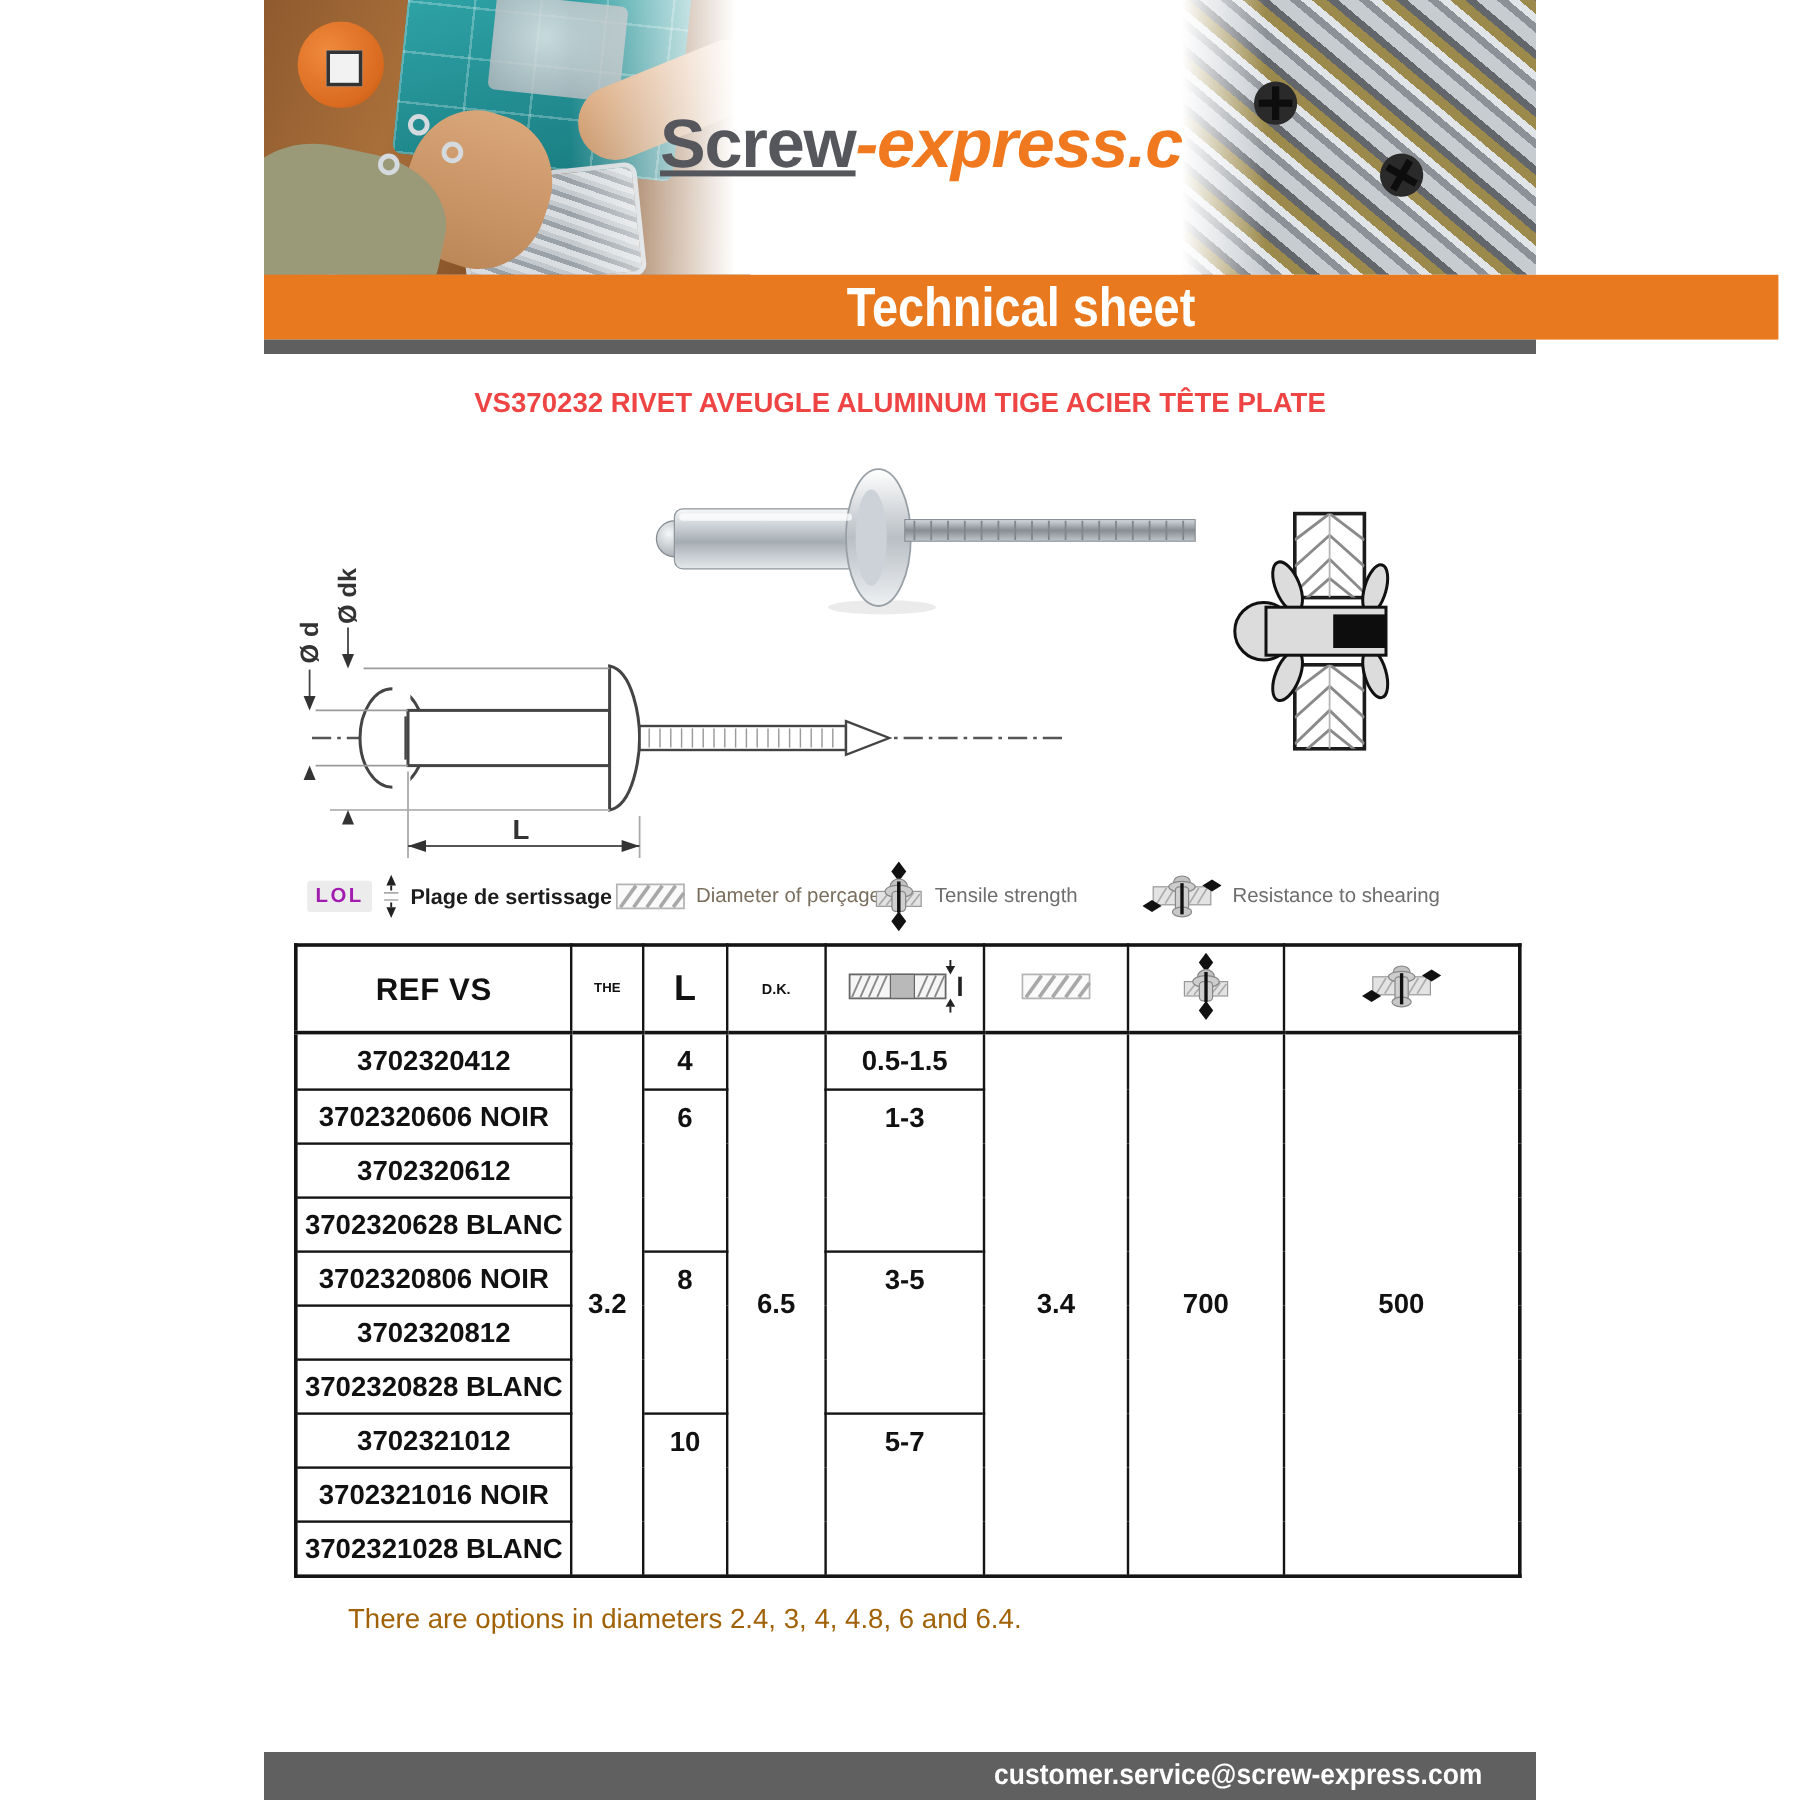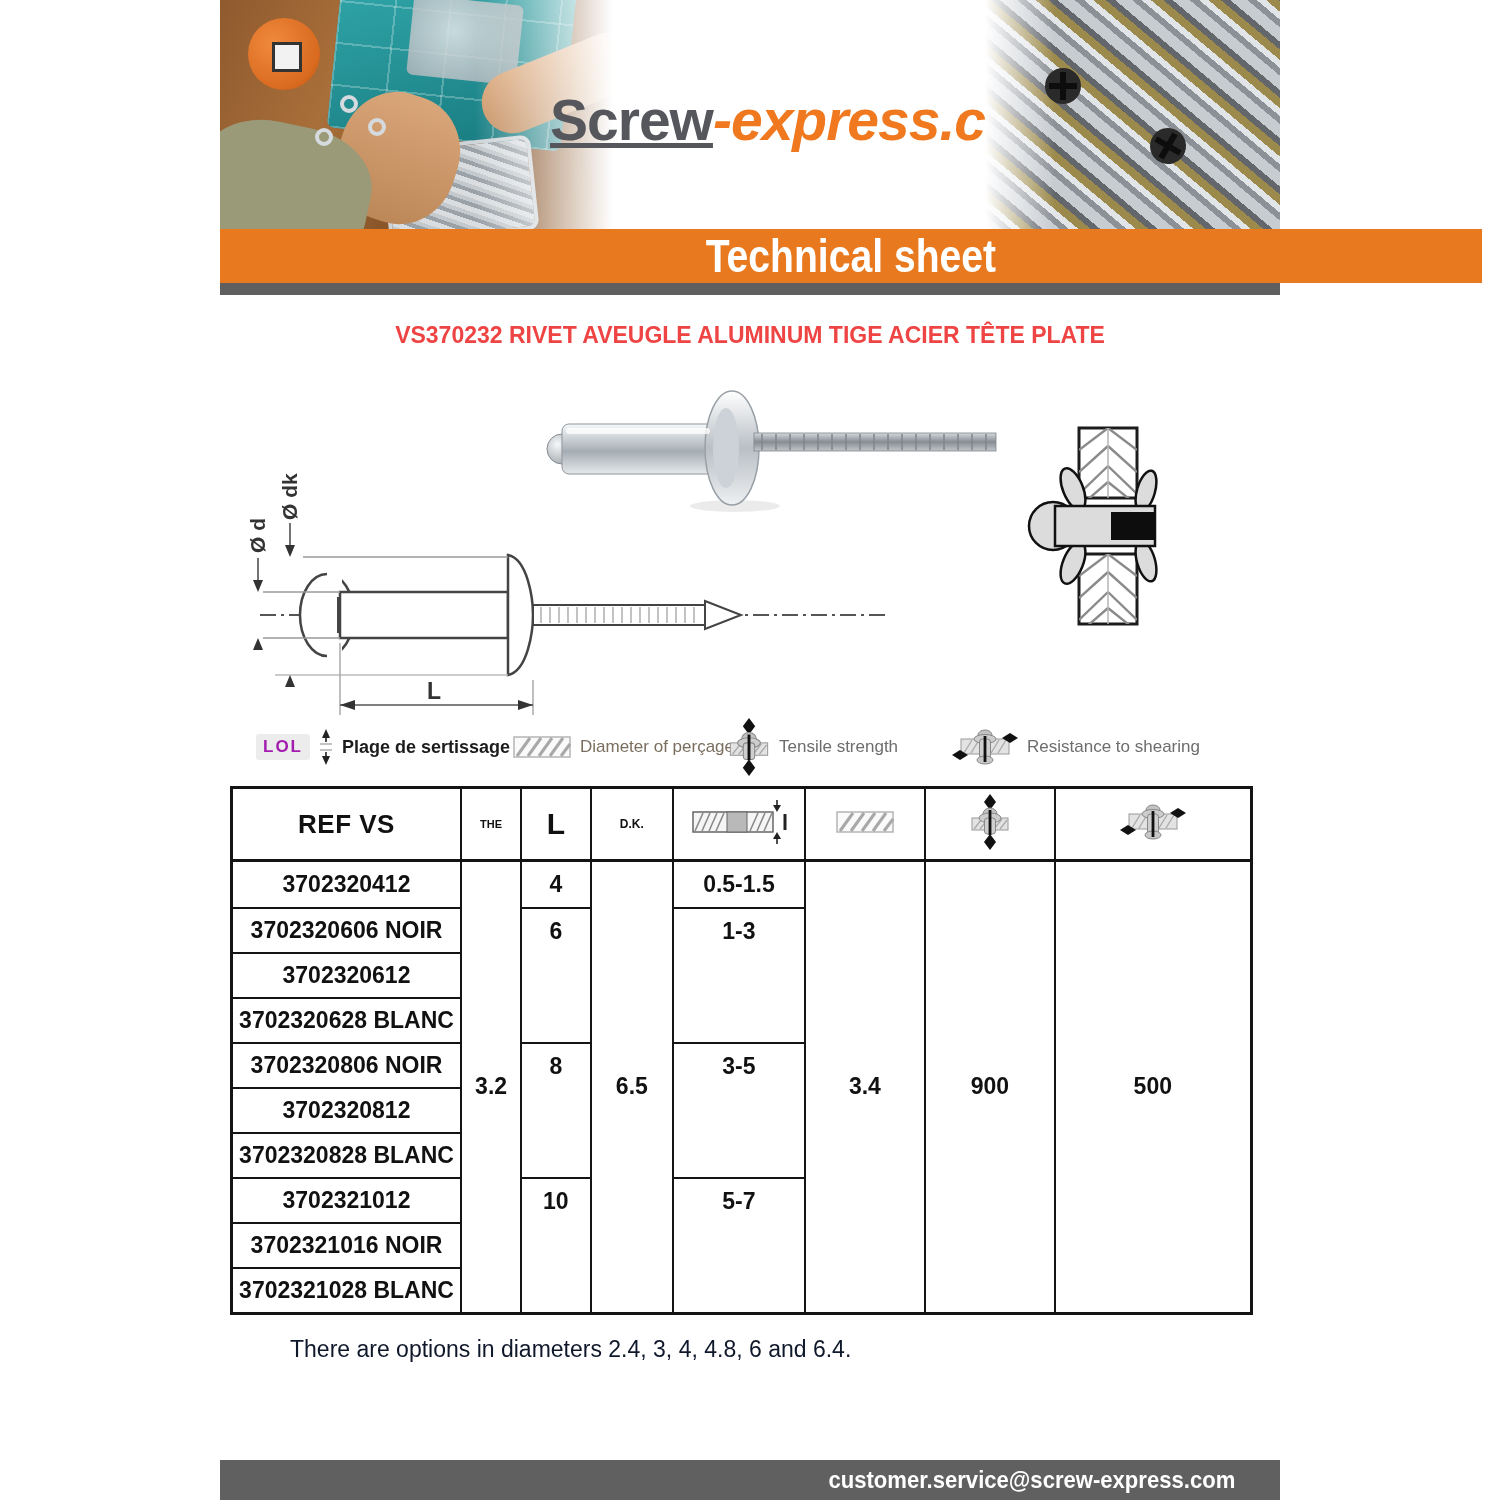--- a/index.html
+++ b/index.html
@@ -67,36 +67,36 @@
   .rivet-photo-svg { position:absolute; left:540px; top:378px; }
   .cross-svg { position:absolute; left:1015px; top:420px; }
   
   .legend-item { position:absolute; top:726px; height:42px; display:flex; align-items:center; gap:9px; }
   .legend-label { font-size:17px; color:#6d6d6d; white-space:nowrap; }
   .legend-label.strong { font-size:18px; font-weight:bold; color:#1c1c1c; }
   .legend-label.brown { color:#7a6f5e; }
   .lol-box { background:#ececec; color:#a21caf; font-size:17px; font-weight:bold; letter-spacing:2px;
     padding:3px 7px; border-radius:3px; }
   
-  table.spec { position:absolute; left:230px; top:786px; width:1023px; border-collapse:collapse;
+  table.spec { position:absolute; left:245px; top:786px; width:1023px; border-collapse:collapse;
     table-layout:fixed; border:3px solid #141414; }
   table.spec th, table.spec td { border:2px solid #141414; text-align:center; color:#111;
     font-weight:bold; overflow:hidden; }
   table.spec thead tr { height:73px; }
   table.spec thead th { border-bottom:3px solid #141414; vertical-align:middle; }
   th.h-ref { font-size:26px; letter-spacing:0.5px; }
   th.h-the { font-size:11px; }
   th.h-l { font-size:30px; }
   th.h-dk { font-size:12px; }
   table.spec tbody tr { height:45px; }
   td.ref-cell { font-size:23px; }
   td.val-top { vertical-align:top; line-height:45px; font-size:23px; padding:0; }
   td.val-mid { vertical-align:middle; font-size:23px; }
   
-  .note { position:absolute; left:290px; top:1336px; font-size:23px; color:#0f172a; }
+  .note { position:absolute; left:290px; top:1336px; font-size:23px; color:#a16207; }
   .footer { position:absolute; left:220px; top:1460px; width:1060px; height:40px; background:#606060;
     display:flex; align-items:center; justify-content:flex-end; padding-right:45px; }
   .footer-email { color:#ffffff; font-size:24px; font-weight:bold; display:inline-block;
     transform:scaleX(.92); transform-origin:right center; }
 </style>
 </head>
 <body>
 
 <div class="sheet">
 
@@ -444,21 +444,21 @@
       </tr>
     </thead>
     <tbody>
       <tr>
         <td class="ref-cell">3702320412</td>
         <td class="val-mid" rowspan="10">3.2</td>
         <td class="val-top">4</td>
         <td class="val-mid" rowspan="10">6.5</td>
         <td class="val-top">0.5-1.5</td>
         <td class="val-mid" rowspan="10">3.4</td>
-        <td class="val-mid" rowspan="10">900</td>
+        <td class="val-mid" rowspan="10">700</td>
         <td class="val-mid" rowspan="10">500</td>
       </tr>
       <tr>
         <td class="ref-cell">3702320606 NOIR</td>
         <td class="val-top" rowspan="3">6</td>
         <td class="val-top" rowspan="3">1-3</td>
       </tr>
       <tr>
         <td class="ref-cell">3702320612</td>
       </tr>

